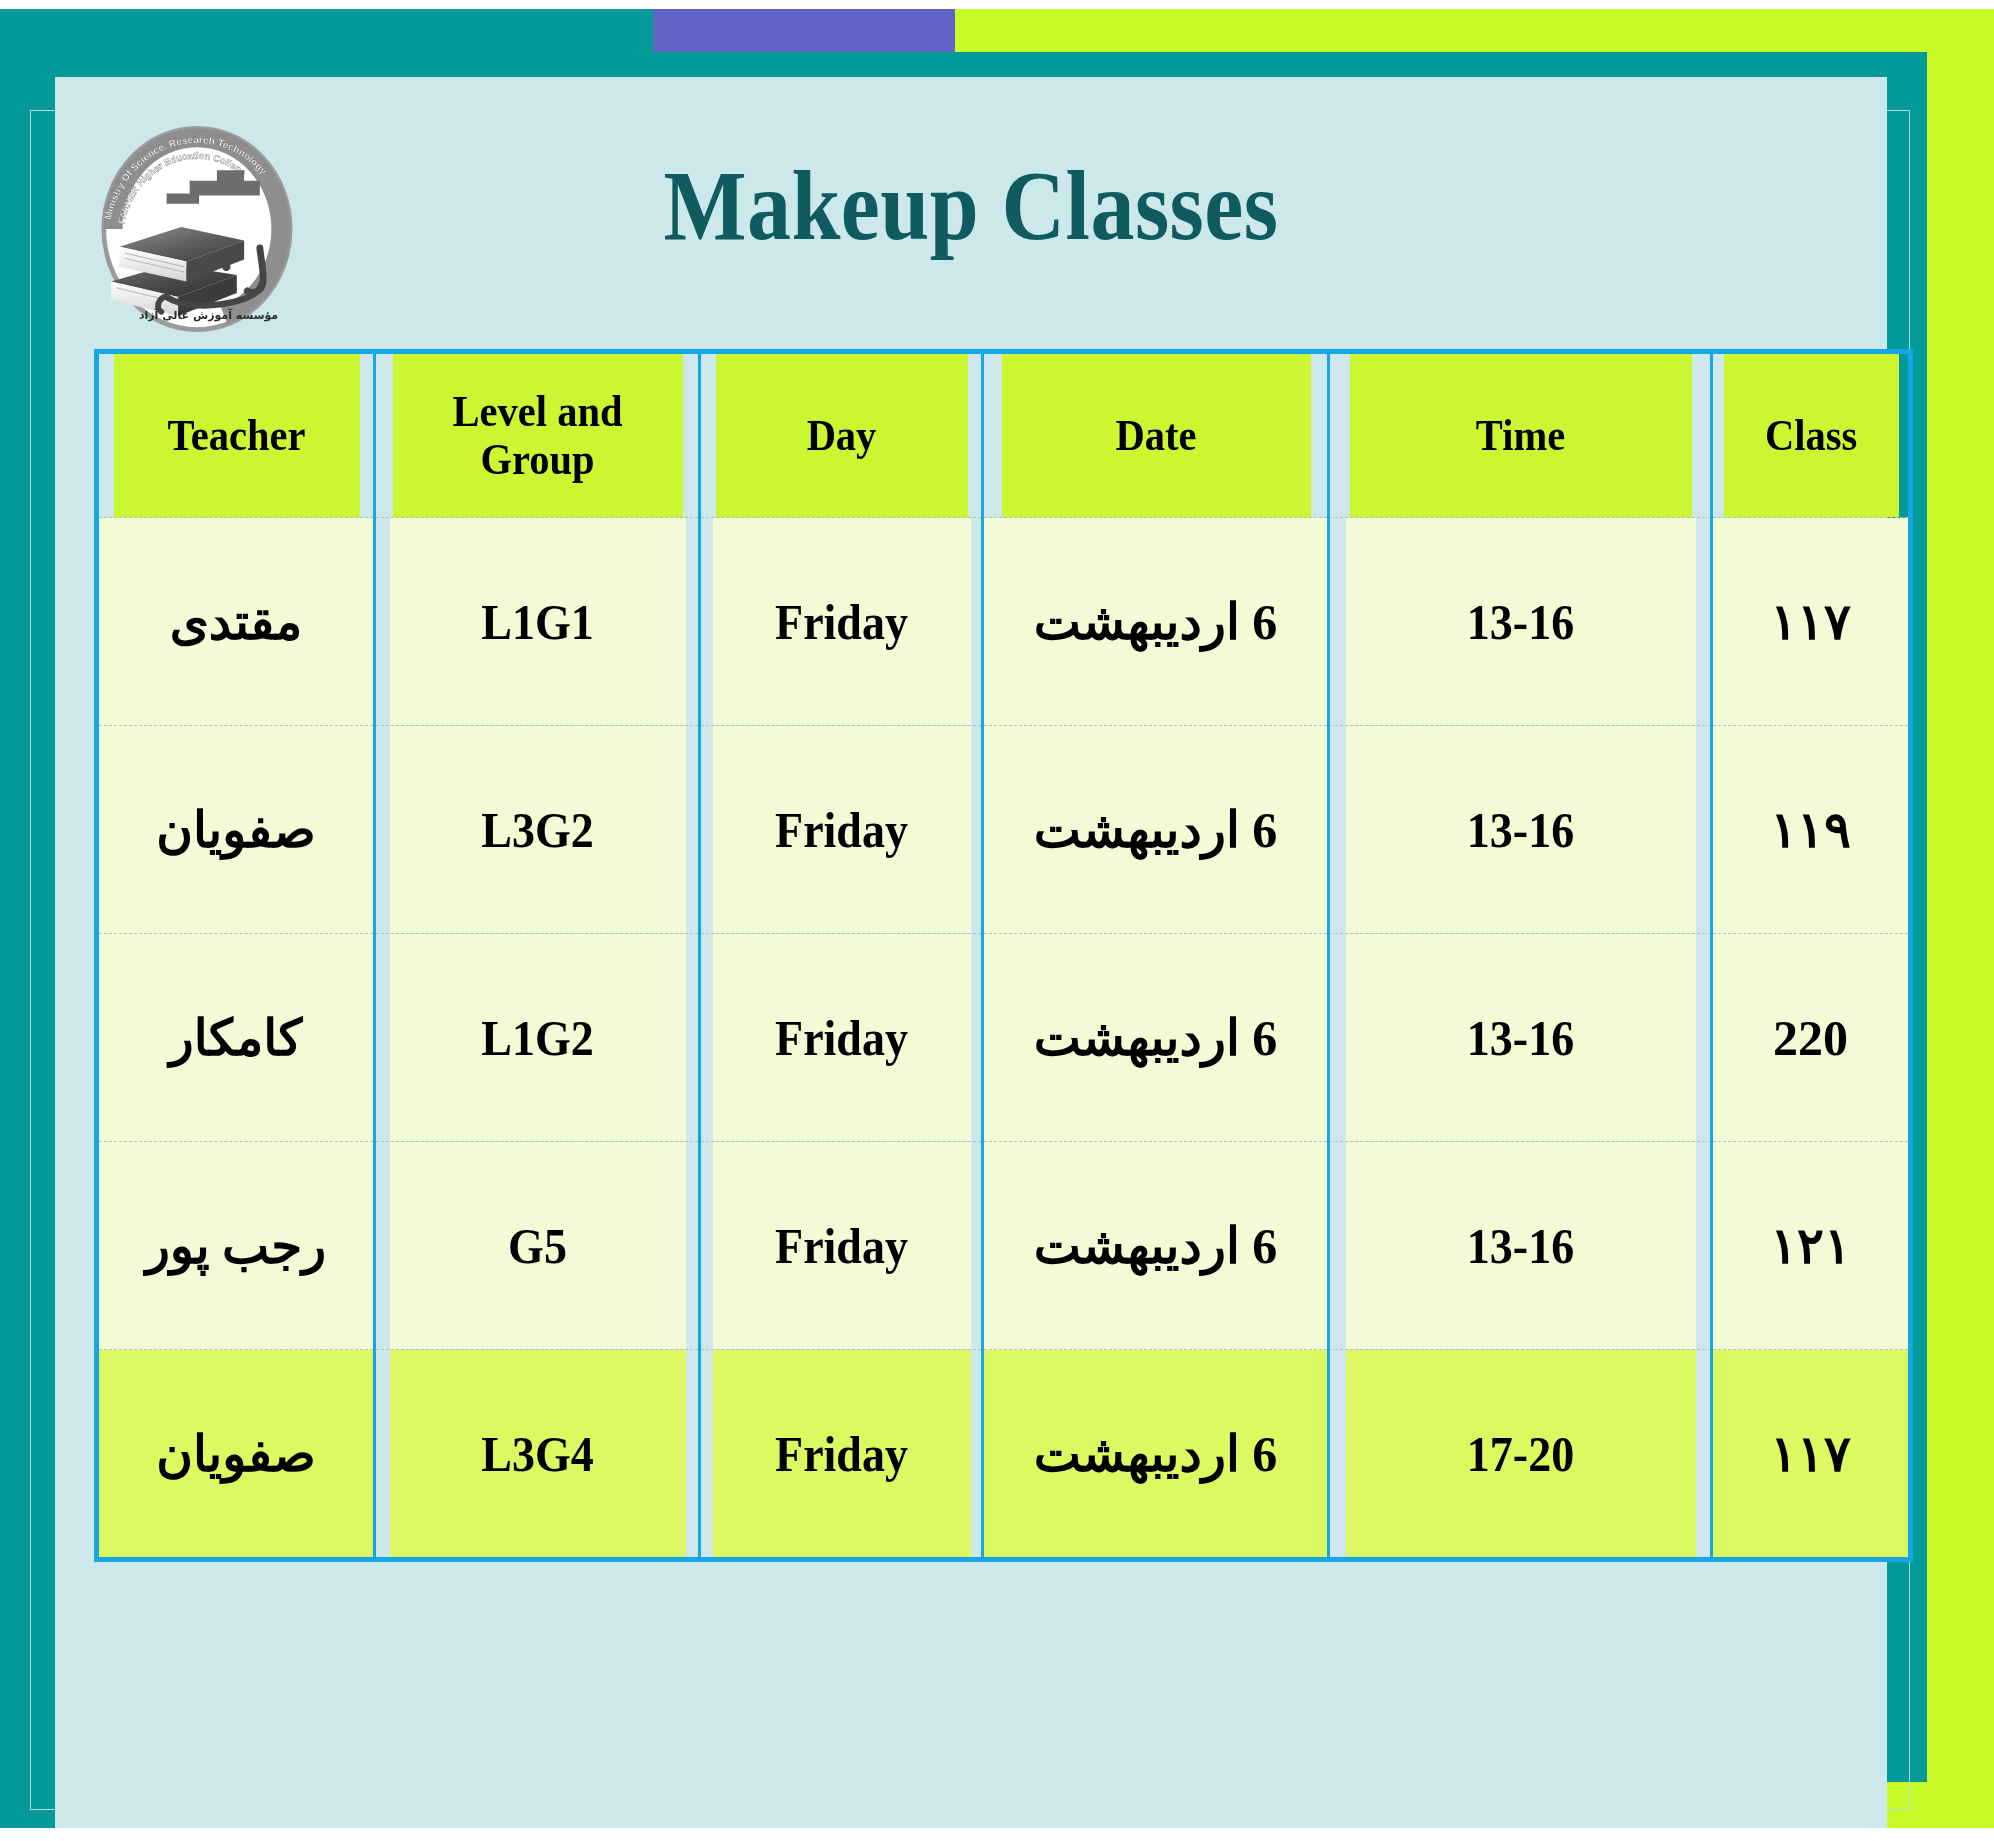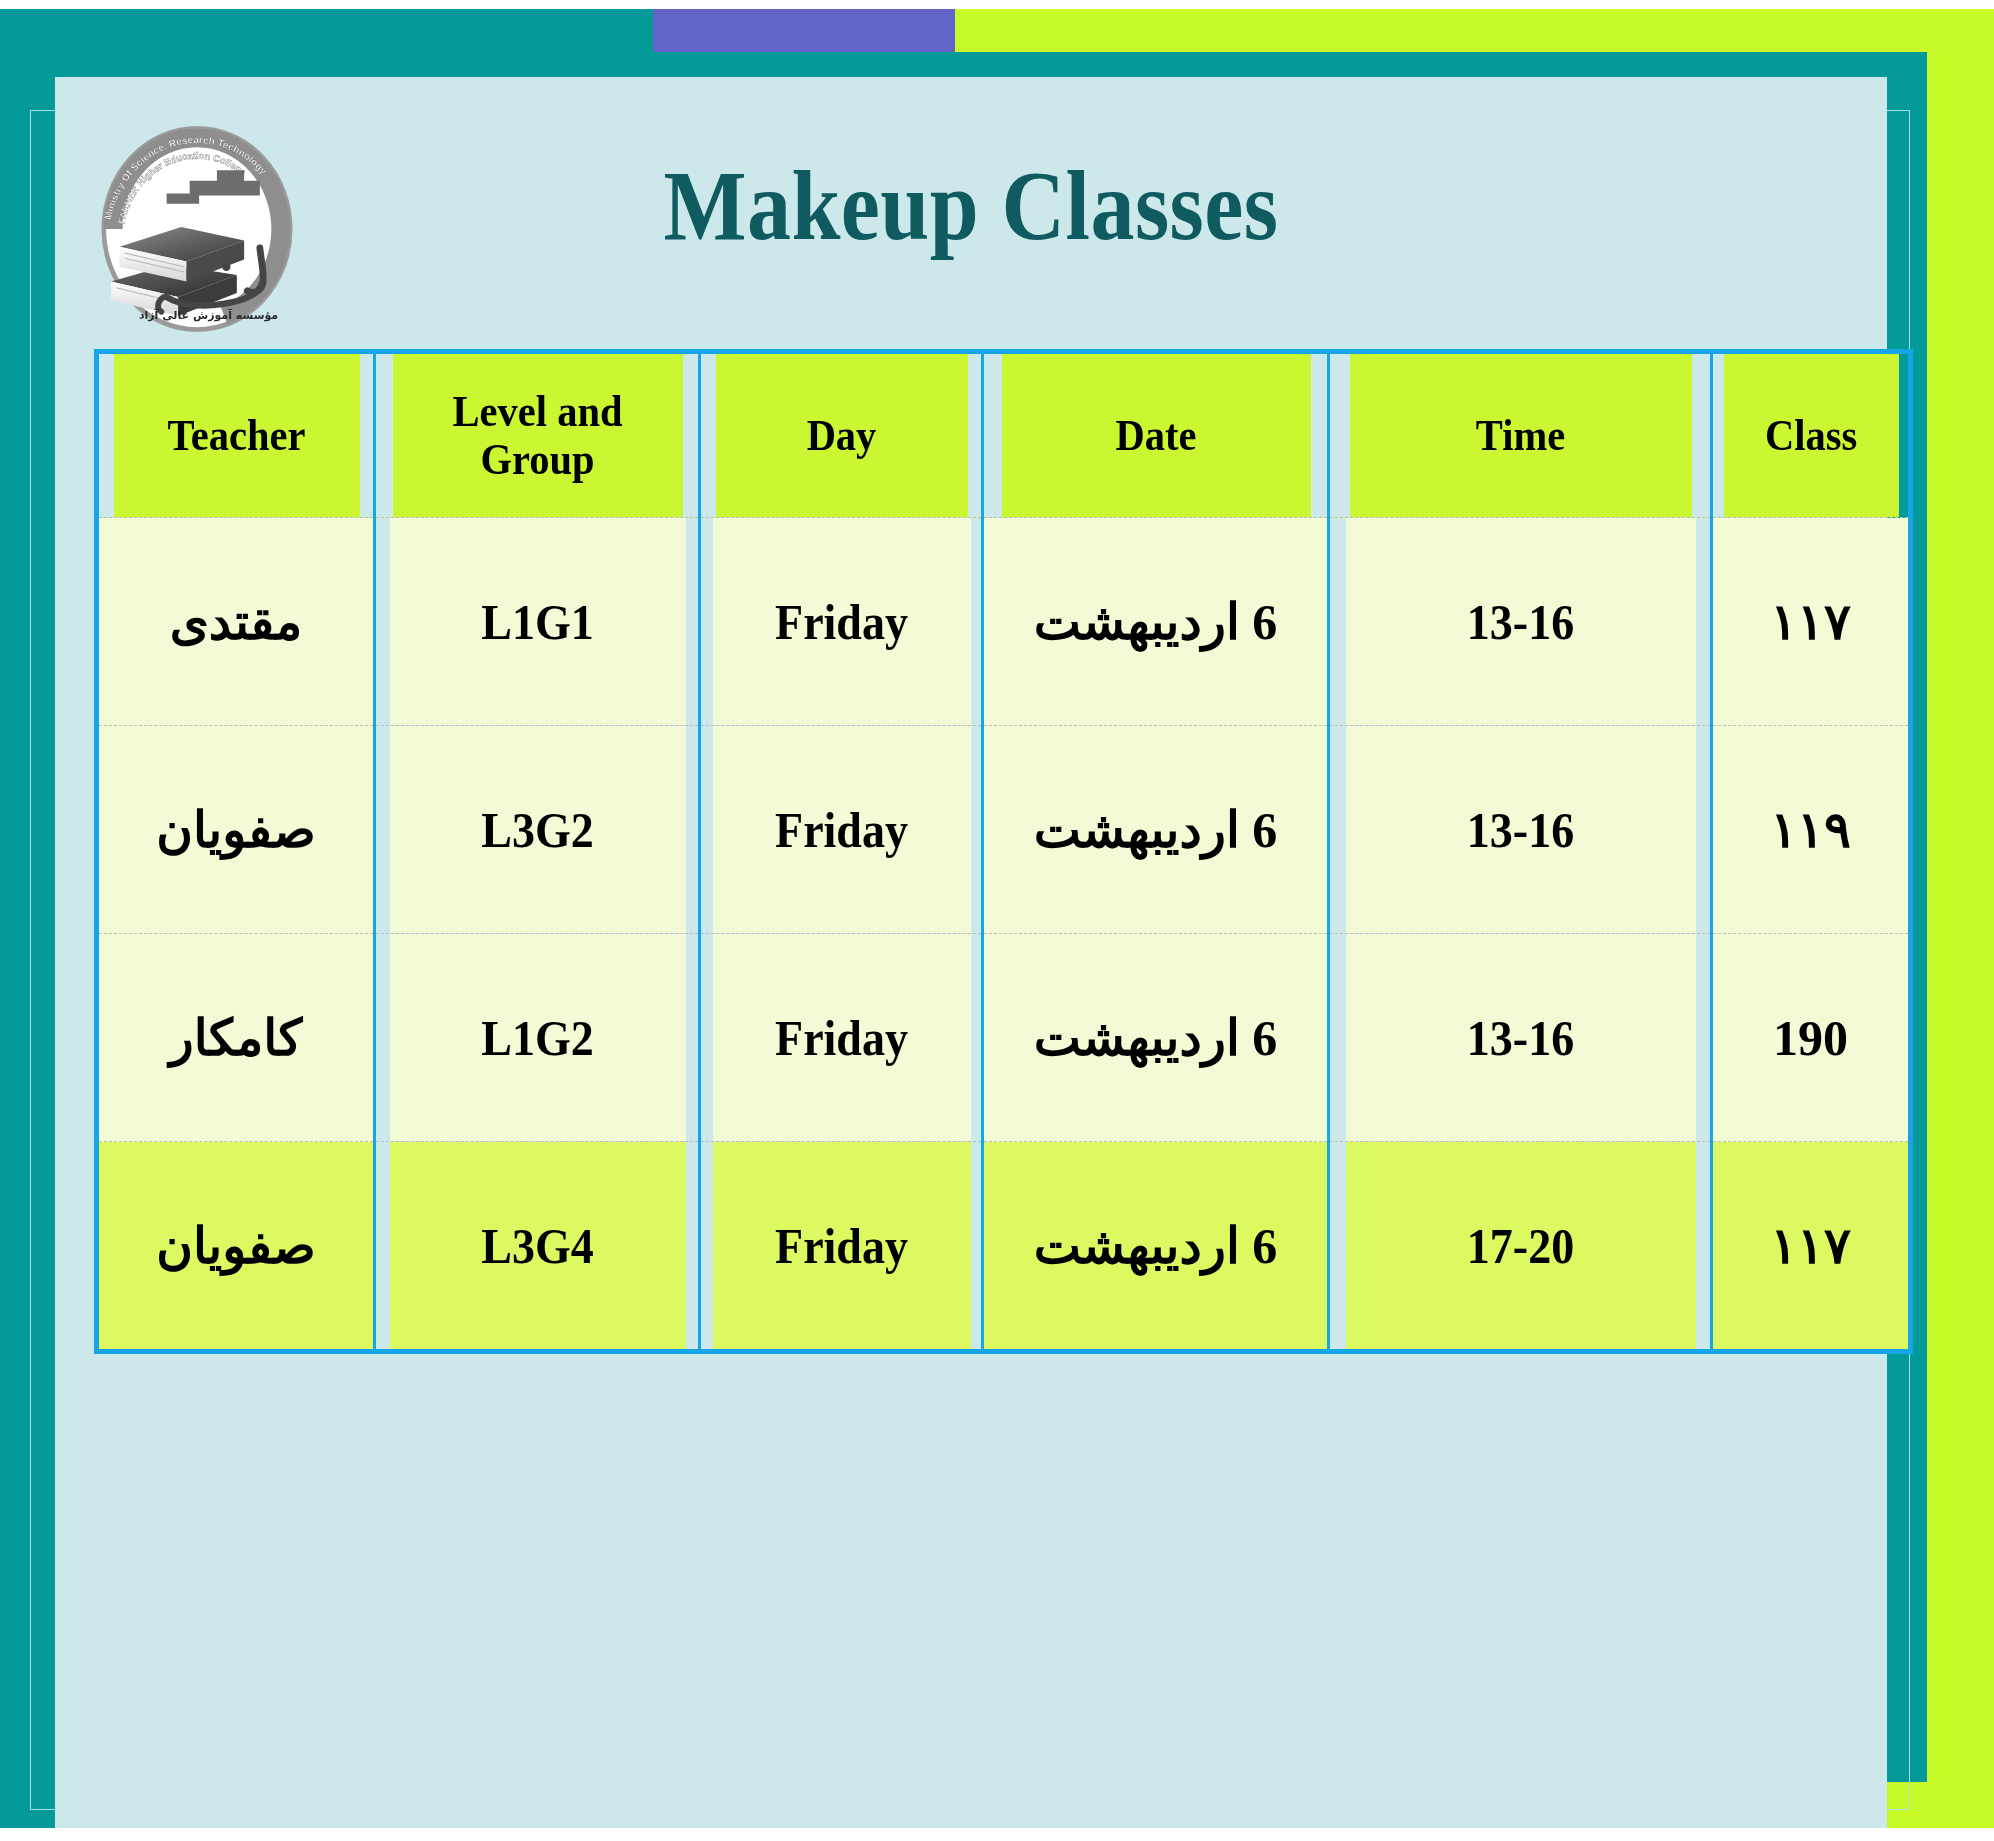--- a/index.html
+++ b/index.html
@@ -306,21 +306,29 @@
                 <td class="rtl">6 اردیبهشت</td>
                 <td class="latin">13-16</td>
                 <td class="rtl">۱۱۹</td>
               </tr>
               <tr>
                 <td class="rtl">کامکار</td>
                 <td class="latin">L1G2</td>
                 <td class="latin">Friday</td>
                 <td class="rtl">6 اردیبهشت</td>
                 <td class="latin">13-16</td>
-                <td class="rtl">190</td>
+                <td class="rtl">220</td>
+              </tr>
+              <tr>
+                <td class="rtl">رجب پور</td>
+                <td class="latin">G5</td>
+                <td class="latin">Friday</td>
+                <td class="rtl">6 اردیبهشت</td>
+                <td class="latin">13-16</td>
+                <td class="rtl">۱۲۱</td>
               </tr>
               <tr class="highlight">
                 <td class="rtl">صفویان</td>
                 <td class="latin">L3G4</td>
                 <td class="latin">Friday</td>
                 <td class="rtl">6 اردیبهشت</td>
                 <td class="latin">17-20</td>
                 <td class="rtl">۱۱۷</td>
               </tr>
             </tbody>

